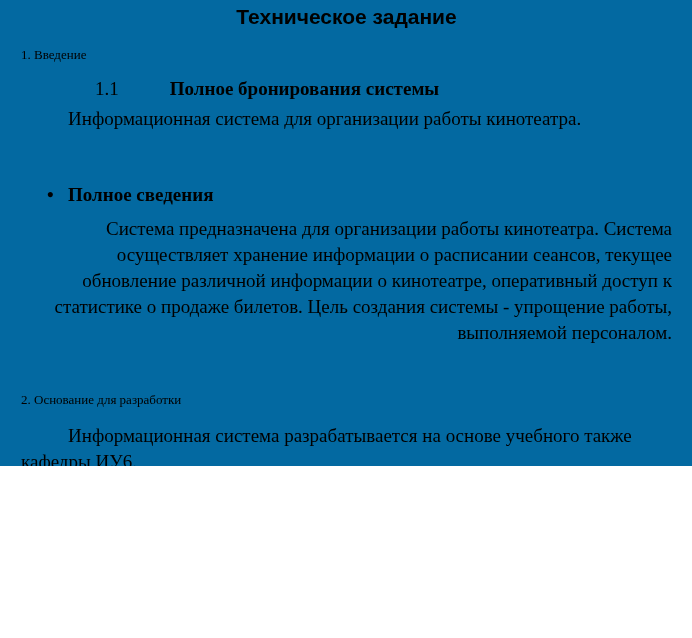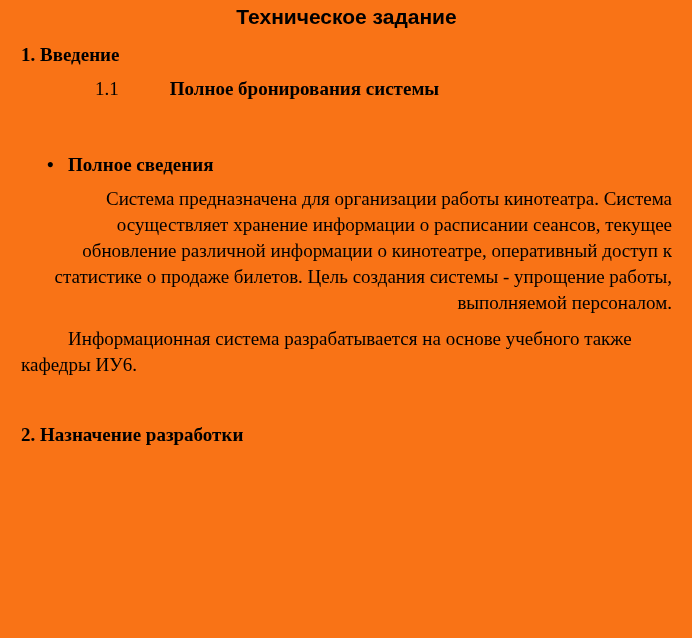--- a/index.html
+++ b/index.html
@@ -3,41 +3,41 @@
 <meta charset="utf-8">
 <style>
   html, body {
     margin: 0;
     padding: 0;
     background: #ffffff;
   }
   .page {
     position: relative;
     width: 692px;
-    height: 638px;
-    background: #f97316;
+    height: 466px;
+    background: #0369a1;
     color: #000000;
     overflow: hidden;
     box-sizing: border-box;
     padding: 0 20px 0 21px;
     font-family: "Liberation Serif", "DejaVu Serif", serif;
     font-size: 19px;
     line-height: 26px;
   }
   .doc-title {
     margin-top: 4px;
     text-align: center;
     font-family: "Liberation Sans", "DejaVu Sans", sans-serif;
     font-weight: bold;
     font-size: 21px;
     line-height: 26px;
   }
   .h-num {
-    font-weight: bold;
-    font-size: 19px;
+    font-weight: normal;
+    font-size: 13px;
     line-height: 26px;
   }
   .h1-s1 { margin-top: 12px; }
   .h2-s2 { margin-top: 41px; }
   .h2-s3 { margin-top: 44px; }
   .sub-heading-line {
     margin-top: 8px;
     display: flex;
     align-items: flex-end;
     line-height: 26px;
@@ -82,32 +82,34 @@
 
   <div class="doc-title">Техническое задание</div>
 
   <div class="h-num h1-s1">1. Введение</div>
 
   <div class="sub-heading-line">
     <span class="sub-num">1.1</span>
     <span class="sub-title">Полное бронирования системы</span>
   </div>
 
+  <div class="para para-first">Информационная система для организации работы кинотеатра.</div>
 
   <div class="bullet-line">
     <span class="bullet-marker">•</span>
     <span class="bullet-text">Полное сведения</span>
   </div>
 
   <div class="para para-overview">Система предназначена для организации работы кинотеатра. Система
 осуществляет хранение информации о расписании сеансов, текущее
 обновление различной информации о кинотеатре, оперативный доступ к
 статистике о продаже билетов. Цель создания системы - упрощение работы,
 выполняемой персоналом.</div>
 
+  <div class="h-num h2-s2">2. Основание для разработки</div>
 
   <div class="para para-basis">Информационная система разрабатывается на основе учебного также
 кафедры ИУ6.</div>
 
   <div class="h-num h2-s3">2. Назначение разработки</div>
 
 
 </div>
 
 </body></html>

